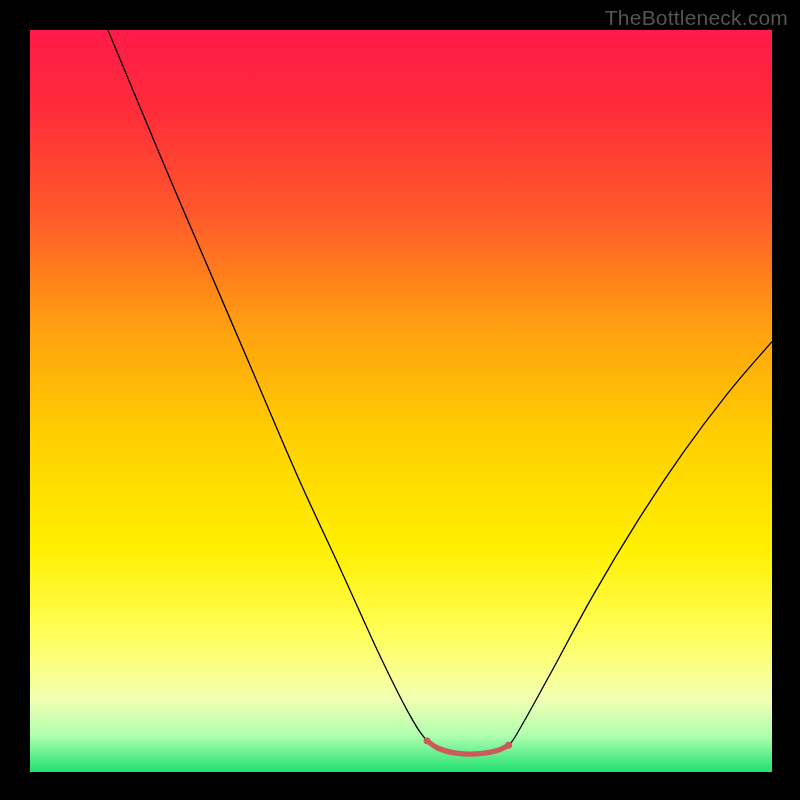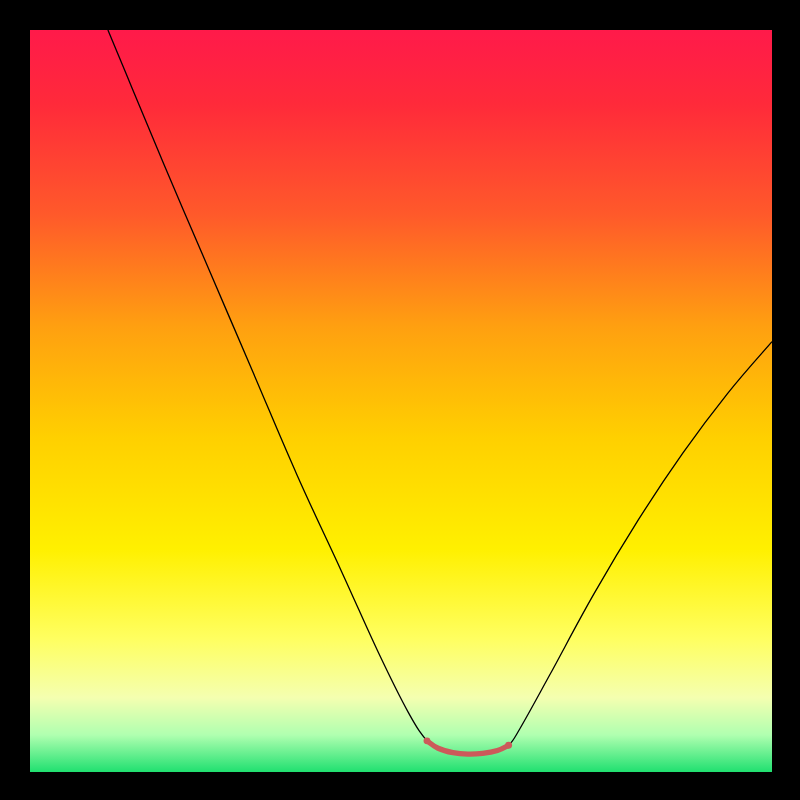--- a/index.html
+++ b/index.html
@@ -49,13 +49,14 @@
           <stop offset="95%" stop-color="#b0ffb0"></stop>
           <stop offset="100%" stop-color="#20e070"></stop>
         </linearGradient>
     </defs>
     <rect id="bg-rect" fill="url(#bg-grad)" x="30" y="30" width="742" height="742"></rect>
     <path id="main-curve" fill="none" d="M 107.91 30 C 111.62 38.90400000000002, 115.33000000000001 47.808000000000085, 126.46000000000001 74.5200000000001 C 137.59 101.23200000000011, 147.236 124.97600000000008, 163.56 163.56000000000006 C 179.88400000000001 202.14400000000003, 190.272 225.88799999999995, 208.07999999999998 267.43999999999994 C 225.88799999999998 308.99199999999996, 234.79199999999997 329.768, 252.6 371.32 C 270.408 412.872, 279.312 435.132, 297.12 475.2 C 314.928 515.268, 325.316 536.044, 341.64 571.66 C 357.964 607.276, 365.38399999999996 625.084, 378.73999999999995 653.28 C 392.09599999999995 681.476, 398.774 695.1288, 408.42 712.64 C 418.06600000000003 730.1512, 421.03400000000005 733.7128, 426.97 740.836 C 432.906 747.9592, 432.90600000000006 745.8815999999999, 438.1 748.256 C 443.294 750.6304, 447.00399999999996 751.5208, 452.93999999999994 752.708 C 458.8759999999999 753.8951999999999, 461.84399999999994 754.0436, 467.78 754.192 C 473.716 754.3404, 476.684 754.192, 482.62 753.45 C 488.556 752.7080000000001, 492.26599999999996 752.1143999999999, 497.46 750.482 C 502.654 748.8496, 504.13800000000003 749.5916, 508.59000000000003 745.288 C 513.042 740.9844, 511.55800000000005 742.9136000000001, 519.72 728.964 C 527.8820000000001 715.0144, 534.56 702.5487999999999, 549.4 675.54 C 564.24 648.5312, 576.112 625.0840000000001, 593.92 593.9200000000001 C 611.728 562.7560000000001, 620.632 547.916, 638.4399999999999 519.72 C 656.2479999999999 491.524, 665.152 478.168, 682.96 452.94 C 700.768 427.712, 709.6719999999999 415.84, 727.4799999999999 393.58 C 745.2879999999999 371.32, 763.096 352.028, 772 341.64000000000004" stroke="#000000" stroke-width="1.3"></path>
     <path id="highlight-curve" fill="none" stroke-linecap="round" stroke-linejoin="round" d="M 426.97 740.836 C 429.196 742.32, 432.90600000000006 745.8815999999999, 438.1 748.256 C 443.294 750.6304, 447.00399999999996 751.5208, 452.93999999999994 752.708 C 458.8759999999999 753.8951999999999, 461.84399999999994 754.0436, 467.78 754.192 C 473.716 754.3404, 476.684 754.192, 482.62 753.45 C 488.556 752.7080000000001, 492.26599999999996 752.1143999999999, 497.46 750.482 C 502.654 748.8496, 506.36400000000003 746.3268, 508.59000000000003 745.288" stroke="#cc5a5a" stroke-width="5.3"></path>
     <circle id="hl-start" cx="426.97" cy="740.836" r="3.445" fill="#cc5a5a"></circle>
     <circle id="hl-end" cx="508.59000000000003" cy="745.288" r="3.445" fill="#cc5a5a"></circle>
   </svg>
+  <div class="watermark">TheBottleneck.com</div>
 </div>
 
 </body></html>

